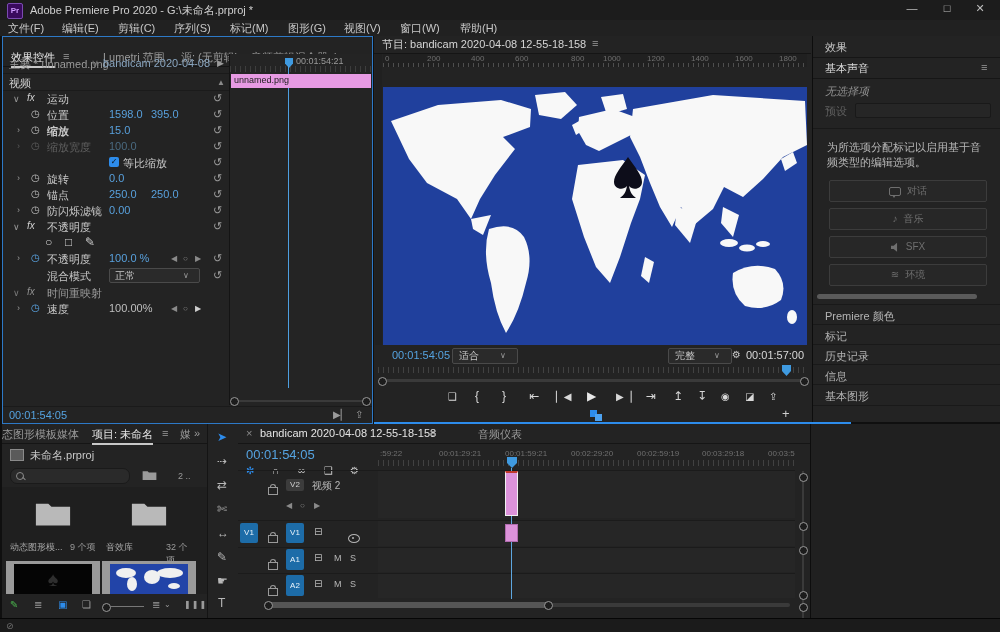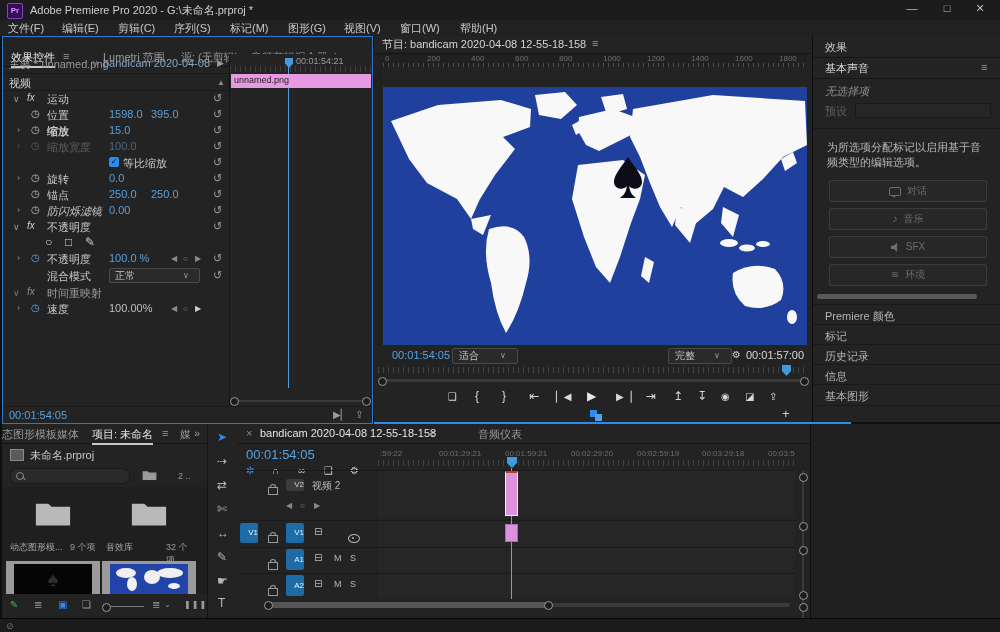--- a/index.html
+++ b/index.html
@@ -9,21 +9,21 @@
   .t{font-size:11px;color:#c8c8c8;white-space:nowrap;}
   .s9{font-size:9px;} .s8{font-size:8px;} .s10{font-size:10px;} .s12{font-size:12px;} .s13{font-size:13px;}
   .dim{color:#9a9a9a;} .dim2{color:#6f6f6f;} .blue{color:#55a3e0;} .val{color:#58a0dc;}
   .panel{background:#232323;}
   .tabbar{background:#232323;border-bottom:1px solid #151515;}
   .underline{border-bottom:2px solid #c8c8c8;}
   .hticks{background:repeating-linear-gradient(90deg,#4e4e4e 0 1px,transparent 1px 5px);}
   .vticks{background:repeating-linear-gradient(0deg,#4e4e4e 0 1px,transparent 1px 5px);}
   .dd{background:#2a2a2a;border:1px solid #4a4a4a;border-radius:2px;font-size:10px;color:#c8c8c8;}
   .resetbtn{color:#9a9a9a;font-size:11px;}
-  .badge{background:#3c3c3c;color:#cfcfcf;font-size:8px;text-align:right;border-radius:2px;}
+  .badge{background:#3c3c3c;color:#cfcfcf;font-size:8px;text-align:center;border-radius:2px;}
   .badge.on{background:#1d6ca8;color:#e8f2fa;}
   .lock{display:inline-block;width:8px;height:6px;border:1px solid #9a9a9a;position:relative;}
   .lock::before{content:"";position:absolute;left:1px;top:-4px;width:4px;height:3px;border:1px solid #9a9a9a;border-bottom:none;border-radius:3px 3px 0 0;}
   .mag{display:inline-block;width:6px;height:6px;border:1px solid #8a8a8a;border-radius:50%;position:relative;}
   .mag::after{content:"";position:absolute;left:5px;top:5px;width:4px;height:1px;background:#8a8a8a;transform:rotate(45deg);}
   .eye{display:inline-block;width:10px;height:7px;border:1px solid #b5b5b5;border-radius:50%;position:relative;}
   .eye::after{content:"";position:absolute;left:3px;top:2px;width:2px;height:2px;background:#b5b5b5;border-radius:50%;}
   .mic{display:inline-block;width:5px;height:8px;border:1px solid #b0b0b0;border-radius:3px;position:relative;}
   .mic::after{content:"";position:absolute;left:-3px;right:-3px;bottom:-3px;height:3px;border:1px solid #b0b0b0;border-top:none;border-radius:0 0 4px 4px;}
   .speech{display:inline-block;width:10px;height:7px;border:1px solid #6f6f6f;border-radius:2px;position:relative;}
@@ -134,21 +134,21 @@
         <span class="a s10" style="left:28px;top:1px;color:#b5b5b5;">◷</span>
         <span class="a t" style="left:44px;top:1px;">锚点</span>
         <span class="a t val" style="left:106px;top:1px;">250.0</span>
         <span class="a t val" style="left:148px;top:1px;">250.0</span>
         <span class="a resetbtn" style="left:210px;top:1px;">↺</span>
       </div>
 
       <div class="a" style="left:0;top:130px;width:226px;height:16px;">
         <span class="a s9" style="left:14px;top:2px;color:#9a9a9a;">›</span>
         <span class="a s10" style="left:28px;top:1px;color:#b5b5b5;">◷</span>
-        <span class="a t" style="left:44px;top:1px;font-style:italic;">防闪烁滤镜</span>
+        <span class="a t" style="left:44px;top:1px;">防闪烁滤镜</span>
         <span class="a t val" style="left:106px;top:1px;">0.00</span>
         <span class="a resetbtn" style="left:210px;top:1px;">↺</span>
       </div>
 
       <div class="a" style="left:0;top:146px;width:226px;height:16px;">
         <span class="a s9" style="left:10px;top:3px;color:#9a9a9a;">∨</span>
         <span class="a s10" style="left:24px;top:1px;font-style:italic;color:#cfcfcf;">fx</span>
         <span class="a t" style="left:44px;top:1px;">不透明度</span>
         <span class="a resetbtn" style="left:210px;top:1px;">↺</span>
       </div>
@@ -220,21 +220,21 @@
     <div class="a tabbar" style="left:0;top:0;width:437px;height:17px;">
       <span class="a t" style="left:8px;top:1px;color:#d5d5d5;">节目: bandicam 2020-04-08 12-55-18-158</span>
       <span class="a t" style="left:218px;top:1px;color:#9a9a9a;">≡</span>
     </div>
 
     <div class="a" style="left:9px;top:18px;width:424px;height:13px;background:#202020;">
       <span class="a s8 dim2" style="left:2px;top:0;">0</span>
       <span class="a s8 dim2" style="left:44px;top:0;">200</span>
       <span class="a s8 dim2" style="left:88px;top:0;">400</span>
       <span class="a s8 dim2" style="left:132px;top:0;">600</span>
-      <span class="a s8 dim2" style="left:176px;top:0;">800</span>
+      <span class="a s8 dim2" style="left:188px;top:0;">800</span>
       <span class="a s8 dim2" style="left:220px;top:0;">1000</span>
       <span class="a s8 dim2" style="left:264px;top:0;">1200</span>
       <span class="a s8 dim2" style="left:308px;top:0;">1400</span>
       <span class="a s8 dim2" style="left:352px;top:0;">1600</span>
       <span class="a s8 dim2" style="left:396px;top:0;">1800</span>
       <div class="a hticks" style="left:0;top:9px;width:424px;height:4px;"></div>
     </div>
     <div class="a vticks" style="left:1px;top:18px;width:7px;height:291px;background:#202020;"></div>
 
     <div class="a" style="left:9px;top:51px;width:424px;height:258px;background:#191919;">

